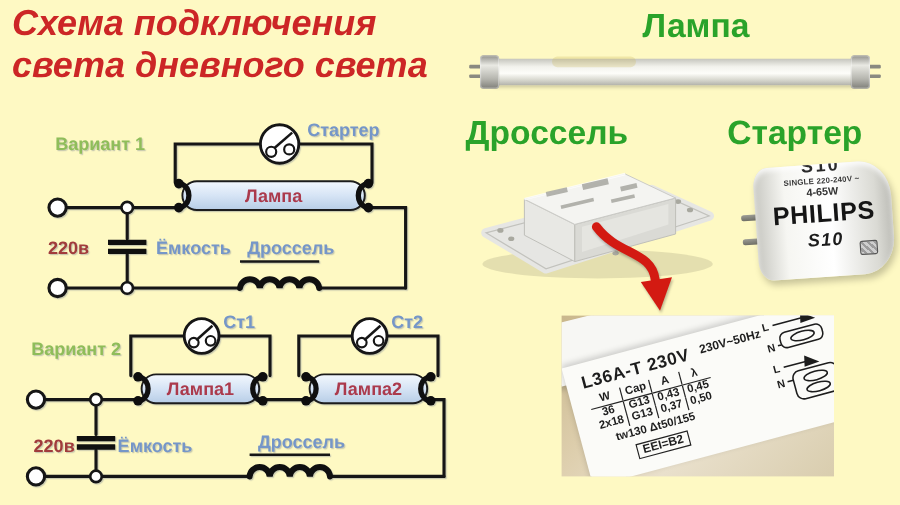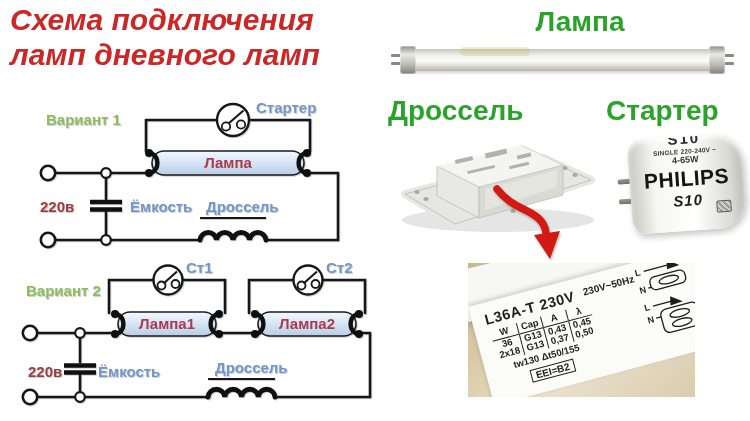--- a/index.html
+++ b/index.html
@@ -1,16 +1,16 @@
 <!DOCTYPE html>
 <html><head>
 <meta charset="utf-8">
 <style>
   html,body{margin:0;padding:0;background:#888;}
-  .stage{position:relative;width:750px;height:421px;background:#ffffff;overflow:hidden;
+  .stage{position:relative;width:750px;height:421px;background:#fef9c3;overflow:hidden;
          font-family:"Liberation Sans",sans-serif;}
 
   
   .title{position:absolute;left:10px;top:2px;color:#cc2626;font-weight:bold;font-style:italic;
          font-size:30px;line-height:35px;letter-spacing:0px;}
 
   
   .heading{position:absolute;color:#2aa32a;font-weight:bold;font-size:28px;line-height:28px;}
   .heading-lamp{left:455px;top:8px;width:250px;text-align:center;}
   .heading-choke{left:388px;top:97px;width:175px;}
@@ -98,21 +98,21 @@
   .pict text{font:bold 9px "Liberation Sans",sans-serif;fill:#1d1d1d;}
   .pict .ln{stroke:#1d1d1d;stroke-width:1.3;fill:none;}
 </style>
 </head>
 <body>
 
 <div class="stage">
 
   <div class="title">
     <div>Схема подключения</div>
-    <div>ламп дневного ламп</div>
+    <div>света дневного света</div>
   </div>
 
   <svg class="circuits" width="372" height="331" viewBox="0 0 372 331">
     <defs>
       <linearGradient id="tubeGrad" x1="0" y1="0" x2="0" y2="1">
         <stop offset="0" stop-color="#f3f8fd"></stop>
         <stop offset="0.5" stop-color="#d6e4f5"></stop>
         <stop offset="1" stop-color="#b7cde6"></stop>
       </linearGradient>
     </defs>

